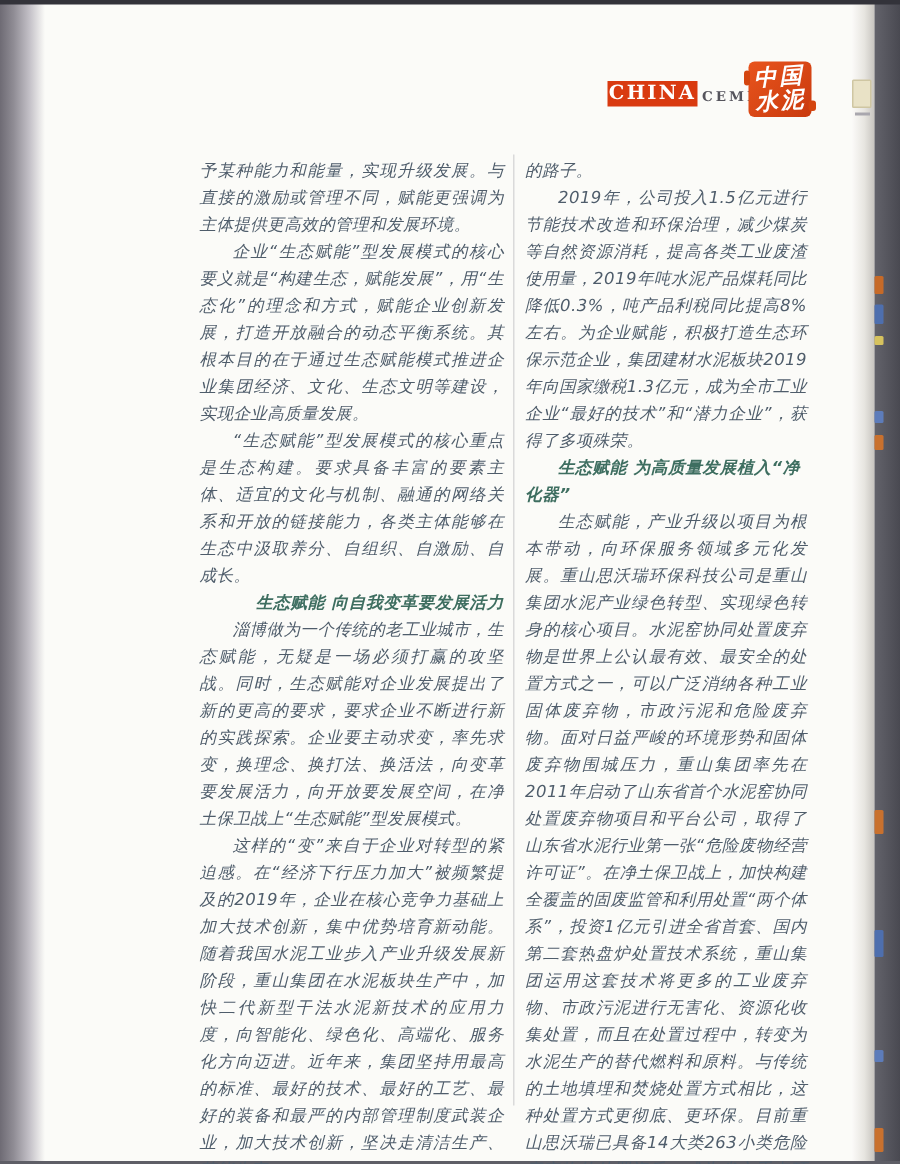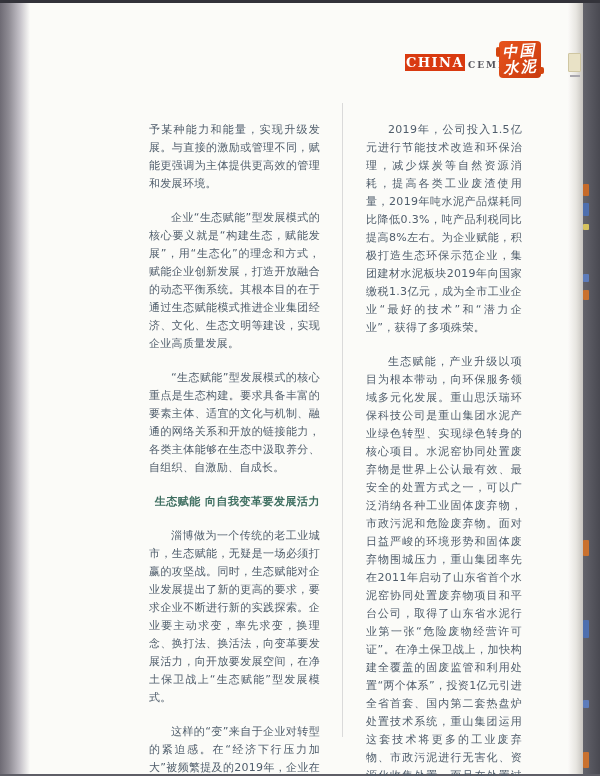--- a/index.html
+++ b/index.html
@@ -41,21 +41,21 @@
           background: #d4450f; border-radius: 2px; }
   .seal-text { display: block; width: 34px; margin: 2px auto 0 auto; color: #ffffff;
           font-family: "DejaVu Serif", serif; font-style: italic; font-weight: bold;
           font-size: 15px; line-height: 16px; letter-spacing: 2px; transform: rotate(-4deg); }
 
   
   .col { position: absolute; top: 105px; text-align: justify; text-justify: inter-character;
          color: #4f5d6b; font-size: 11px; line-height: 18px; letter-spacing: 0.3px; }
   .col-left  { left: 133px; width: 203px; }
   .col-right { left: 350px; width: 188px; }
-  .col p { margin: 16px; }
+  .col p { margin: 0; font-style: italic; }
   .para { text-indent: 2em; }
   .no-indent { text-indent: 0; }
   .heading { font-weight: bold; color: #3e6e60; letter-spacing: 0.5px; }
   .heading-centered { text-align: right; text-indent: 0; }
   .heading-indent { text-indent: 2em; text-align: left; }
   .col-divider { position: absolute; left: 342px; top: 103px; width: 1px; height: 634px;
                  background: #dadada; }
 </style>
 </head>
 <body>
@@ -92,17 +92,19 @@
   <div class="col col-left">
     <p class="no-indent">予某种能力和能量，实现升级发展。与直接的激励或管理不同，赋能更强调为主体提供更高效的管理和发展环境。</p>
     <p class="para">企业“生态赋能”型发展模式的核心要义就是“构建生态，赋能发展”，用“生态化”的理念和方式，赋能企业创新发展，打造开放融合的动态平衡系统。其根本目的在于通过生态赋能模式推进企业集团经济、文化、生态文明等建设，实现企业高质量发展。</p>
     <p class="para">“生态赋能”型发展模式的核心重点是生态构建。要求具备丰富的要素主体、适宜的文化与机制、融通的网络关系和开放的链接能力，各类主体能够在生态中汲取养分、自组织、自激励、自成长。</p>
     <p class="heading heading-centered">生态赋能 向自我变革要发展活力</p>
     <p class="para">淄博做为一个传统的老工业城市，生态赋能，无疑是一场必须打赢的攻坚战。同时，生态赋能对企业发展提出了新的更高的要求，要求企业不断进行新的实践探索。企业要主动求变，率先求变，换理念、换打法、换活法，向变革要发展活力，向开放要发展空间，在净土保卫战上“生态赋能”型发展模式。</p>
     <p class="para">这样的“变”来自于企业对转型的紧迫感。在“经济下行压力加大”被频繁提及的2019年，企业在核心竞争力基础上加大技术创新，集中优势培育新动能。随着我国水泥工业步入产业升级发展新阶段，重山集团在水泥板块生产中，加快二代新型干法水泥新技术的应用力度，向智能化、绿色化、高端化、服务化方向迈进。近年来，集团坚持用最高的标准、最好的技术、最好的工艺、最好的装备和最严的内部管理制度武装企业，加大技术创新，坚决走清洁生产、节能生产</p>
   </div>
 
   <div class="col col-right">
+    <p class="no-indent">的路子。</p>
     <p class="para">2019年，公司投入1.5亿元进行节能技术改造和环保治理，减少煤炭等自然资源消耗，提高各类工业废渣使用量，2019年吨水泥产品煤耗同比降低0.3%，吨产品利税同比提高8%左右。为企业赋能，积极打造生态环保示范企业，集团建材水泥板块2019年向国家缴税1.3亿元，成为全市工业企业“最好的技术”和“潜力企业”，获得了多项殊荣。</p>
+    <p class="heading heading-indent">生态赋能 为高质量发展植入“净化器”</p>
     <p class="para">生态赋能，产业升级以项目为根本带动，向环保服务领域多元化发展。重山思沃瑞环保科技公司是重山集团水泥产业绿色转型、实现绿色转身的核心项目。水泥窑协同处置废弃物是世界上公认最有效、最安全的处置方式之一，可以广泛消纳各种工业固体废弃物，市政污泥和危险废弃物。面对日益严峻的环境形势和固体废弃物围城压力，重山集团率先在2011年启动了山东省首个水泥窑协同处置废弃物项目和平台公司，取得了山东省水泥行业第一张“危险废物经营许可证”。在净土保卫战上，加快构建全覆盖的固废监管和利用处置“两个体系”，投资1亿元引进全省首套、国内第二套热盘炉处置技术系统，重山集团运用这套技术将更多的工业废弃物、市政污泥进行无害化、资源化收集处置，而且在处置过程中，转变为水泥生产的替代燃料和原料。与传统的土地填埋和焚烧处置方式相比，这种处置方式更彻底、更环保。目前重山思沃瑞已具备14大类263小类危险废弃物的处置资质，成为省市重点环保产业单位。</p>
   </div>
 
 </div>
 
 </body></html>

